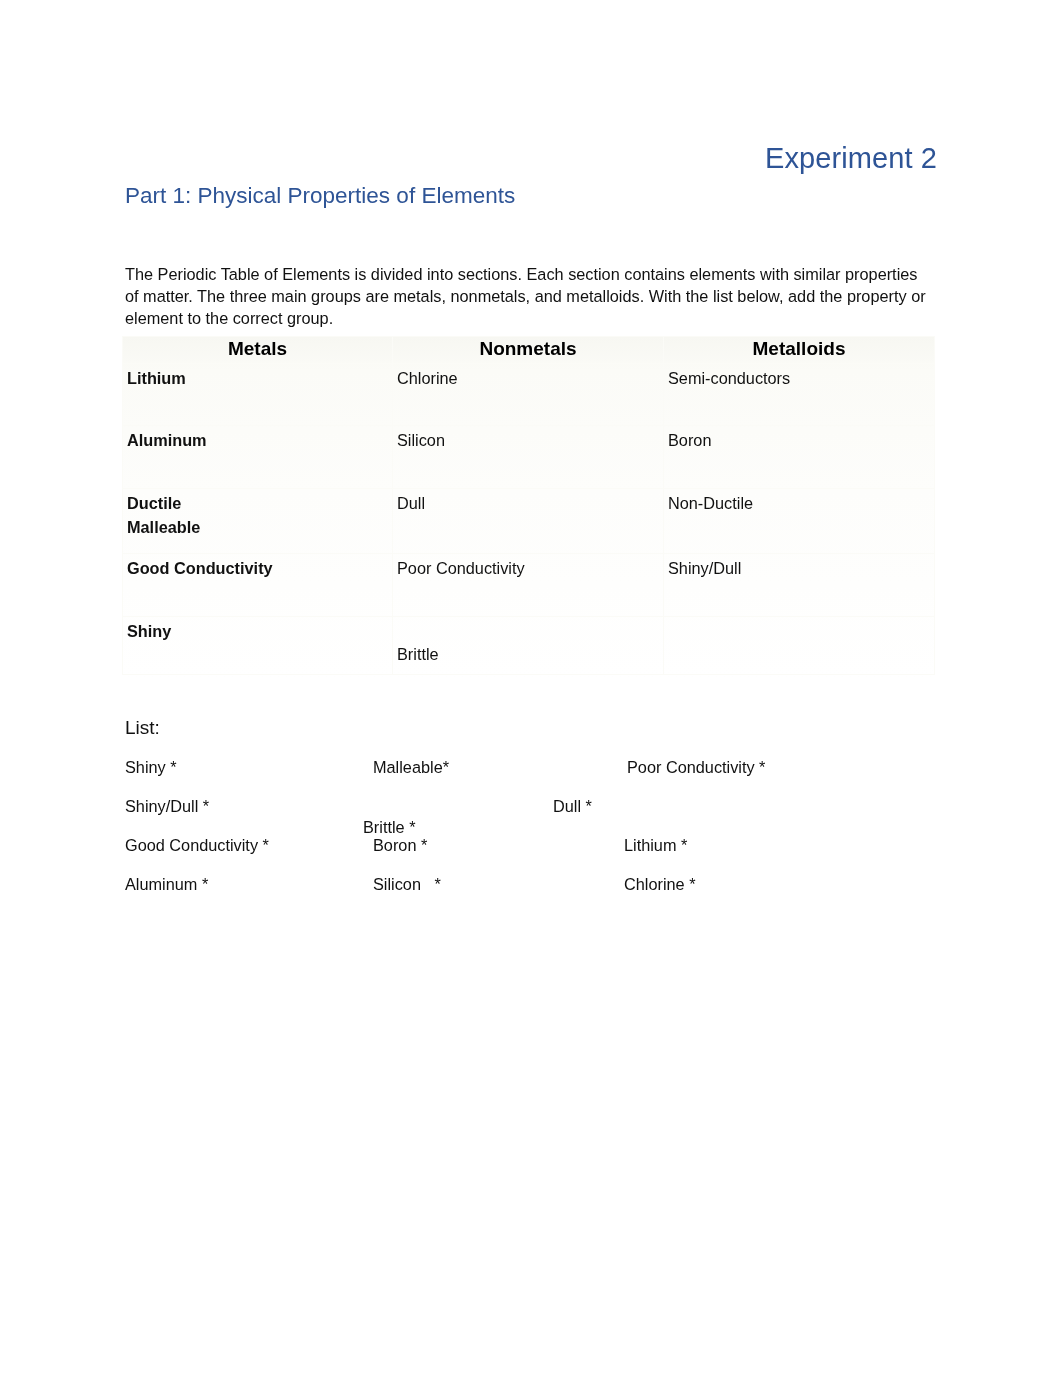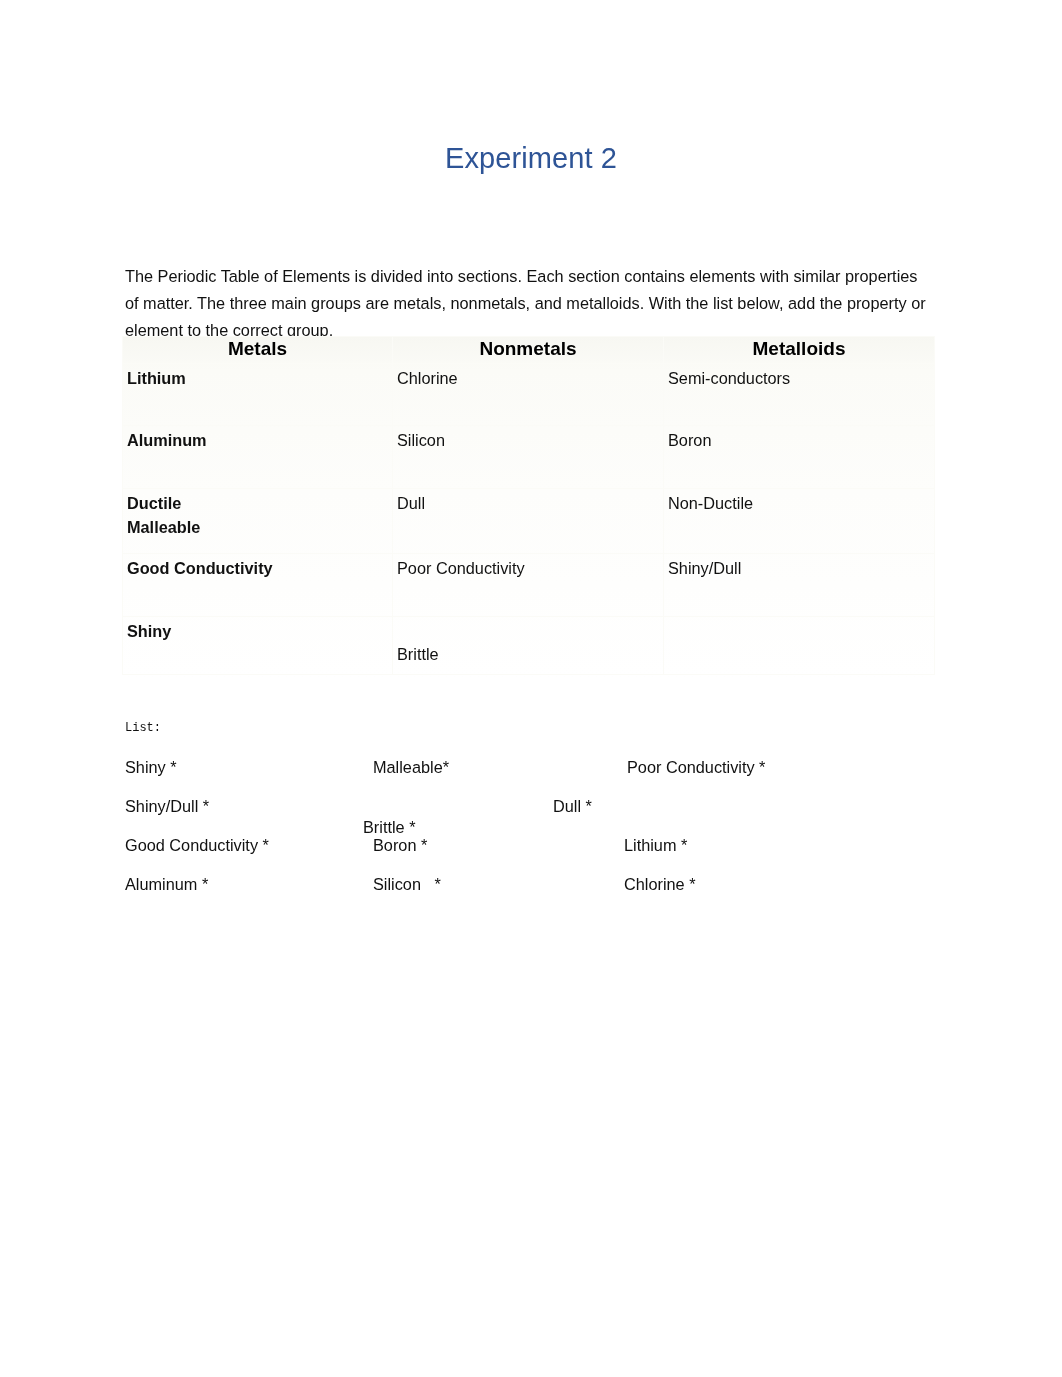--- a/index.html
+++ b/index.html
@@ -23,21 +23,21 @@
     height: 1377px;
     background: #ffffff;
   }
 
   
   .doc-title {
     position: absolute;
     left: 125px;
     top: 140px;
     width: 812px;
-    text-align: center;
+    text-align: right;
     font-size: 29px;
     line-height: 36px;
     font-weight: 400;
     color: #2e5496;
     letter-spacing: 0.1px;
   }
   .doc-subtitle {
     position: absolute;
     left: 125px;
     top: 181px;
@@ -49,21 +49,21 @@
     color: #2e5496;
   }
 
   
   .intro {
     position: absolute;
     left: 125px;
     top: 247px;
     width: 806px;
     font-size: 16.3px;
-    line-height: 27px;
+    line-height: 22px;
     color: #111111;
     text-align: left;
   }
 
   
   .tbl-wrap {
     position: absolute;
     left: 122px;
     top: 336px;
     width: 812px;
@@ -105,24 +105,23 @@
   td.r2 { height: 61px; }
   td.r3 { height: 62px; }
   td.r4 { height: 64px; }
   td.r5 { height: 57px; }
 
   
   .list-label {
     position: absolute;
     left: 125px;
     top: 716px;
-    font-size: 12px;
-    line-height: 24px;
-    color: #111111;
-    font-family: Liberation Mono, monospace;
+    font-size: 19px;
+    line-height: 24px;
+    color: #111111;
   }
   .list-area {
     position: absolute;
     left: 0;
     top: 755px;
     width: 1062px;
   }
   .list-row {
     position: relative;
     height: 39px;
@@ -134,20 +133,21 @@
     white-space: pre;
     color: #111111;
   }
 </style>
 </head>
 <body>
 
 <div class="page">
 
   <div class="doc-title">Experiment 2</div>
+  <div class="doc-subtitle">Part 1: Physical Properties of Elements</div>
 
   <p class="intro">The Periodic Table of Elements is divided into sections. Each section contains elements with similar properties of matter. The three main groups are metals, nonmetals, and metalloids. With the list below, add the property or element to the correct group.</p>
 
   <div class="tbl-wrap">
     <table class="props">
       <colgroup>
           <col class="c1">
           <col class="c2">
           <col class="c3">
         </colgroup>

